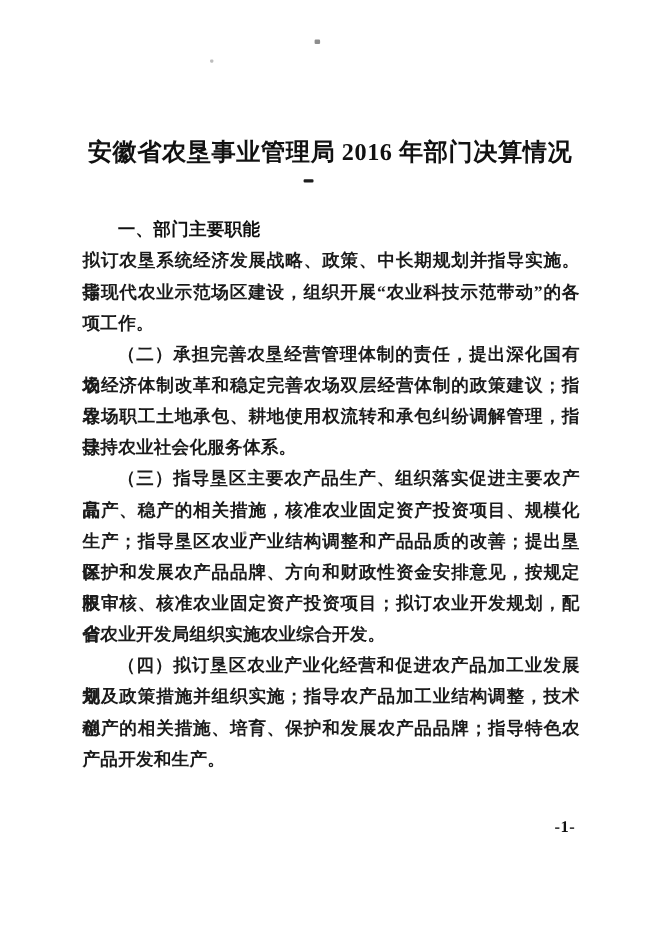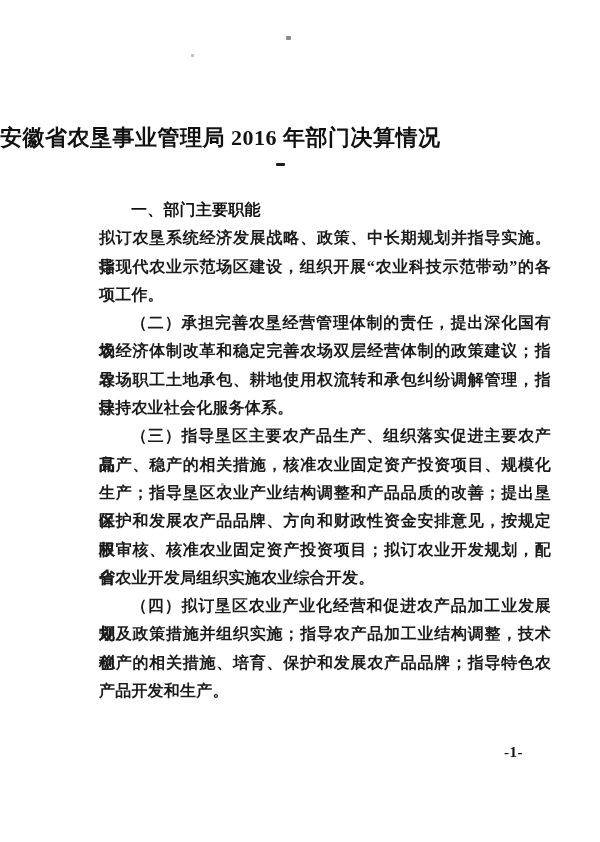--- a/index.html
+++ b/index.html
@@ -13,34 +13,33 @@
   .page {
     position: relative;
     width: 600px; height: 842px;
     background: #ffffff;
   }
   .title {
     position: absolute;
     top: 123px; left: 0;
     width: 100%;
     margin: 0;
-    text-align: left;
+    text-align: center;
     font-size: 22px;
     font-weight: 800;
     letter-spacing: 0.5px;
     color: #111;
   }
   .docbody {
     position: absolute;
     top: 196px; left: 75px;
     width: 452px;
     font-size: 16px;
     font-weight: 600;
     color: #1b1b1b;
-    margin-left: 24px;
   }
   .ln {
     height: 28.3px;
     line-height: 28.3px;
     letter-spacing: 0.2px;
   }
   .ind { text-indent: 2em; }
   .hd  { font-weight: 800; color: #111; }
   .fj  { text-align: justify; text-align-last: justify; }
   .pageno {

